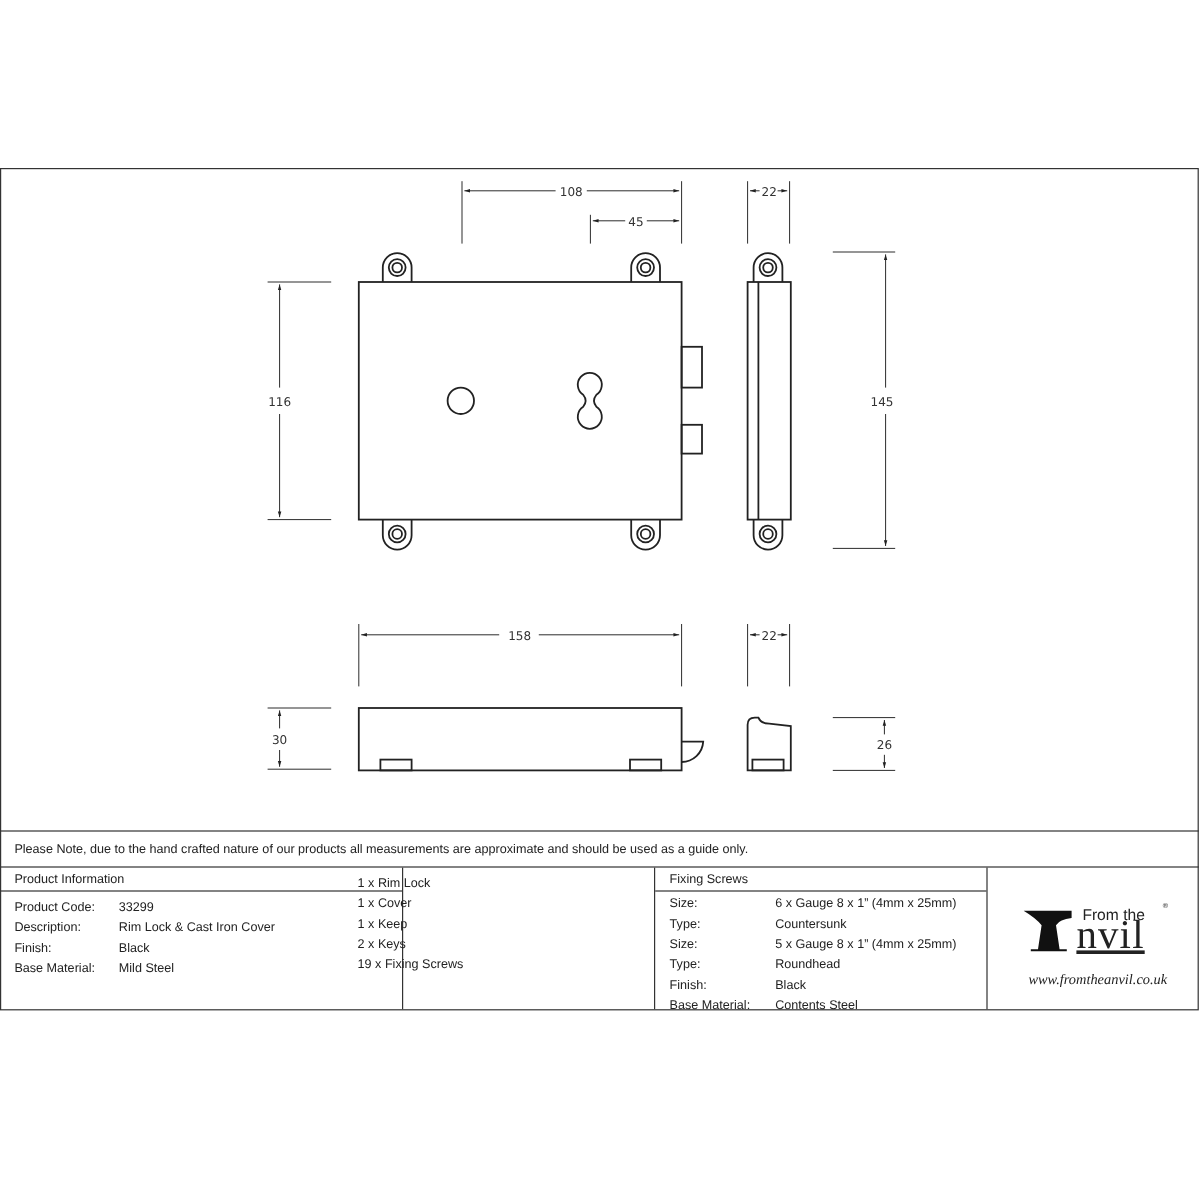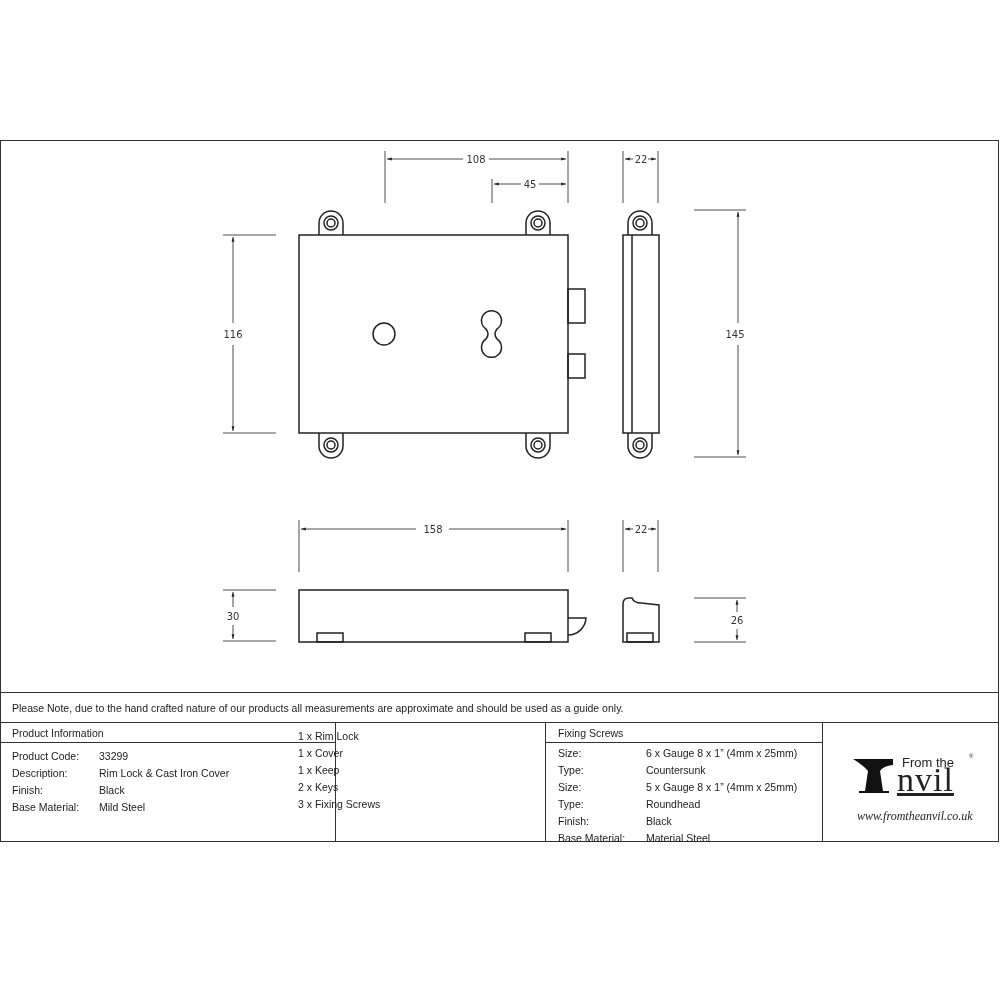--- a/index.html
+++ b/index.html
@@ -154,33 +154,33 @@
       <div class="row"><span class="lbl">Base Material:</span><span>Mild Steel</span></div>
     </div>
   </div>
 
   <div class="col" style="left:286px; width:260px;">
     <div class="col-body">
       <div class="row">1 x Rim Lock</div>
       <div class="row">1 x Cover</div>
       <div class="row">1 x Keep</div>
       <div class="row">2 x Keys</div>
-      <div class="row">3 x Fixing Screws</div>
+      <div class="row">19 x Fixing Screws</div>
     </div>
   </div>
 
   <div class="col" style="left:546px; width:277px;">
     <div class="col-head">Fixing Screws</div>
     <div class="col-body" style="padding-top:2px;">
       <div class="row"><span class="lbl2">Size:</span><span>6 x Gauge 8 x 1” (4mm x 25mm)</span></div>
       <div class="row"><span class="lbl2">Type:</span><span>Countersunk</span></div>
       <div class="row"><span class="lbl2">Size:</span><span>5 x Gauge 8 x 1” (4mm x 25mm)</span></div>
       <div class="row"><span class="lbl2">Type:</span><span>Roundhead</span></div>
       <div class="row"><span class="lbl2">Finish:</span><span>Black</span></div>
-      <div class="row"><span class="lbl2">Base Material:</span><span>Material Steel</span></div>
+      <div class="row"><span class="lbl2">Base Material:</span><span>Contents Steel</span></div>
     </div>
   </div>
 
   <div id="logo">
     <svg style="position:absolute;left:30px;top:34px;" width="44" height="36" viewBox="0 0 44 36">
       <path d="M0,2 L40,2 L40,8 Q30,9 27,14 L30,34 L36,34 L36,36 L6,36 L6,34 L12,34 L15,14 Q10,8 0,2 z" fill="#111"></path>
     </svg>
     <span class="logo-from">From the</span>
     <span class="logo-anvil" style="left:74px; top:38px; font-size:34px;">nvil</span>
     <span class="logo-reg">®</span>

